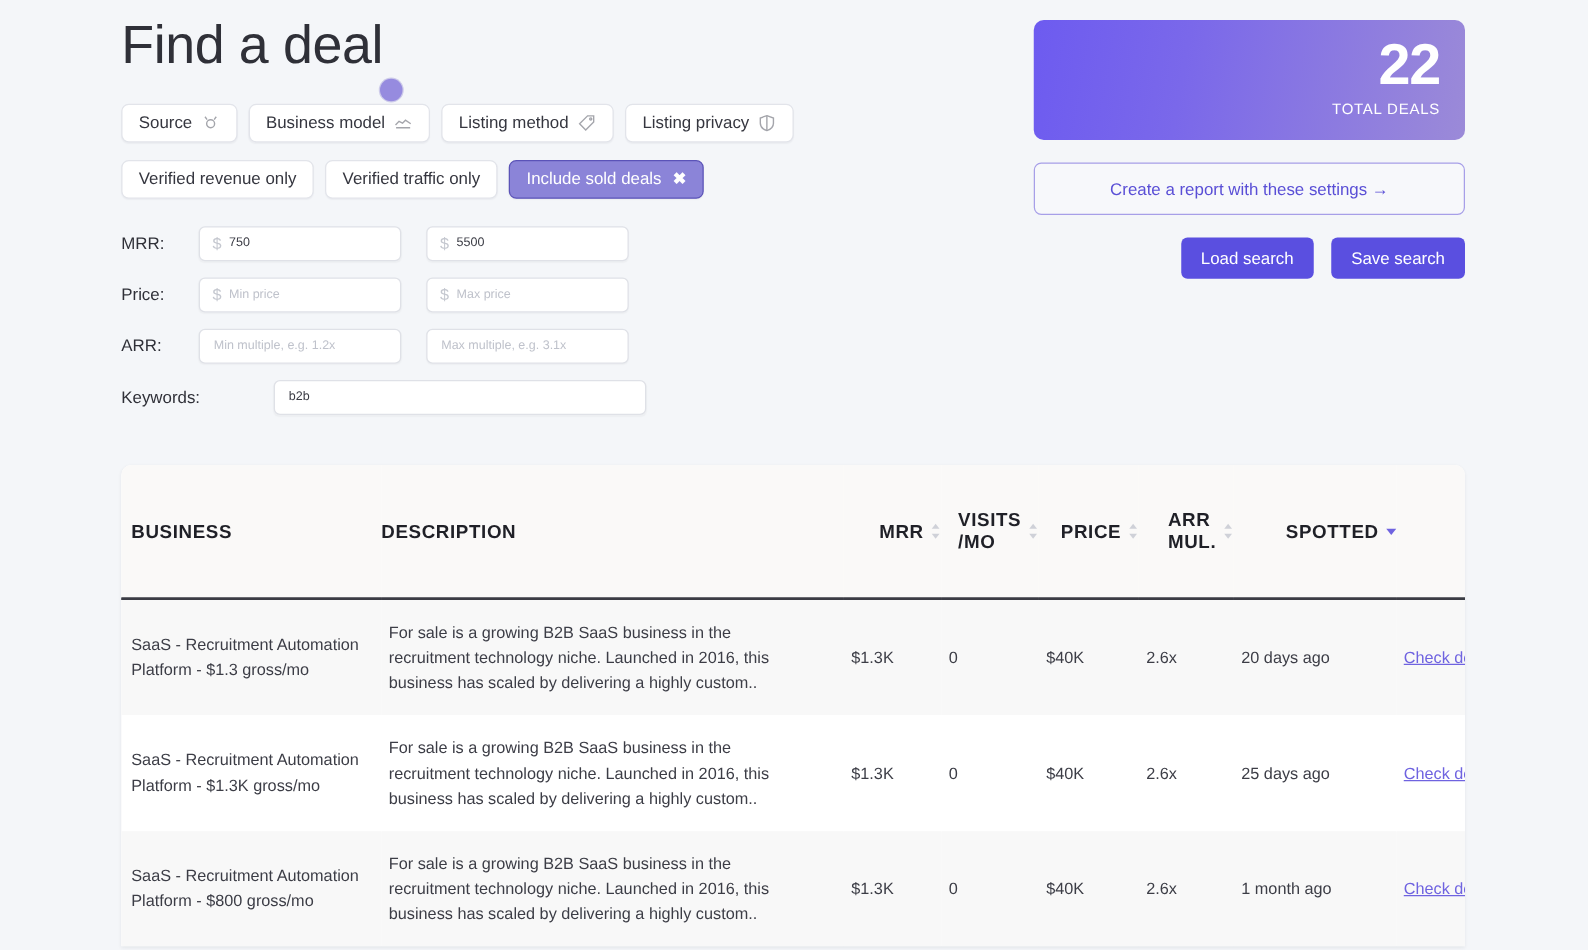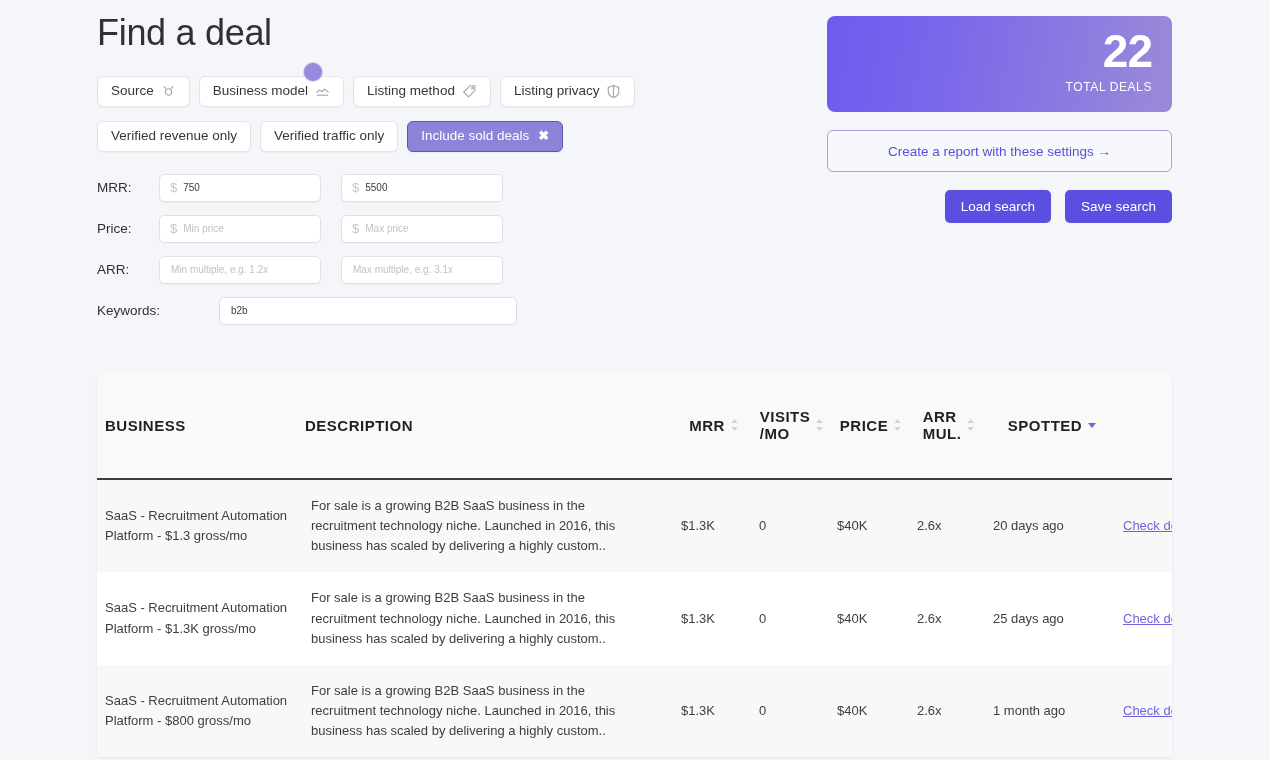--- a/index.html
+++ b/index.html
@@ -13,21 +13,21 @@
     overflow: hidden;
     position: relative;
   }
 
   .page { position: relative; width: 1270px; height: 760px; }
 
   
   .left-col { position: absolute; left: 97px; top: 12px; width: 700px; }
 
   .page-title {
-    font-size: 36px;
+    font-size: 43px;
     font-weight: 400;
     color: #2f3038;
     margin: 0 0 22px 0;
     letter-spacing: -0.3px;
   }
 
   .chip-row { display: flex; gap: 9px; margin-bottom: 14px; }
 
   .chip {
     display: inline-flex;
@@ -182,21 +182,21 @@
     font-weight: 700;
     letter-spacing: 0.5px;
     color: #1f2027;
     text-align: left;
     padding: 36px 0 36px 0;
     vertical-align: middle;
     border-bottom: 2px solid #3b3c44;
     cursor: pointer;
   }
   th .th-inner { display: flex; align-items: center; gap: 5px; }
-  th.num .th-inner { justify-content: center; }
+  th.num .th-inner { justify-content: flex-end; }
 
   .col-business { width: 208px; padding-left: 8px !important; }
   .col-description { width: 370px; }
   .col-mrr { width: 78px; }
   .col-visits { width: 78px; }
   .col-price { width: 80px; }
   .col-arr { width: 76px; }
   .col-spotted { width: 130px; }
   .col-action { width: 110px; }
 

